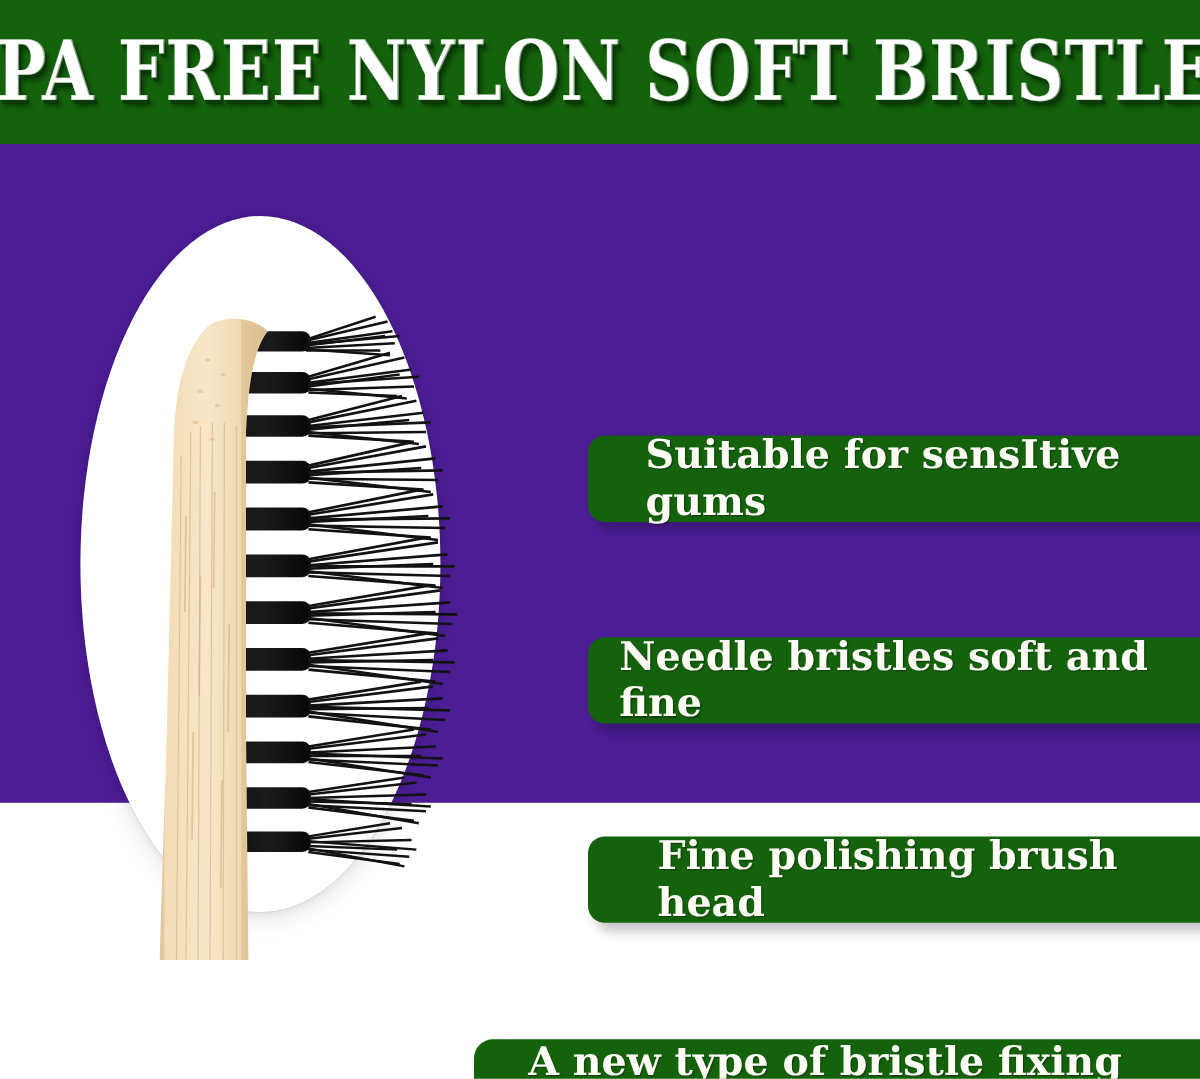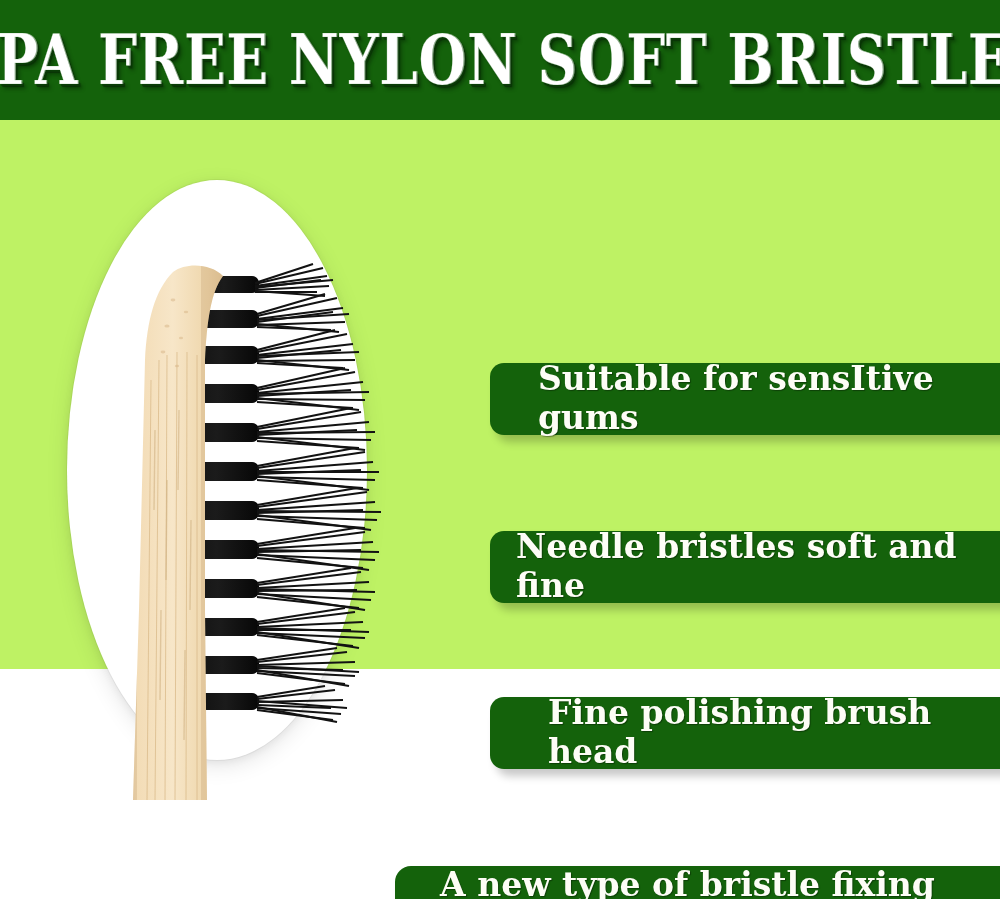--- a/index.html
+++ b/index.html
@@ -46,21 +46,21 @@
     -webkit-text-stroke: 0.6px rgba(20,98,11,0.35);
   }
 
   
   .content {
     position: absolute;
     left: 0;
     top: 120px;
     width: 1000px;
     height: 549px;
-    background: #bef264;
+    background: #4c1d95;
   }
 
   
   .product-figure {
     position: absolute;
     left: 55px;
     top: 60px;
     width: 340px;
     height: 600px;
   }

